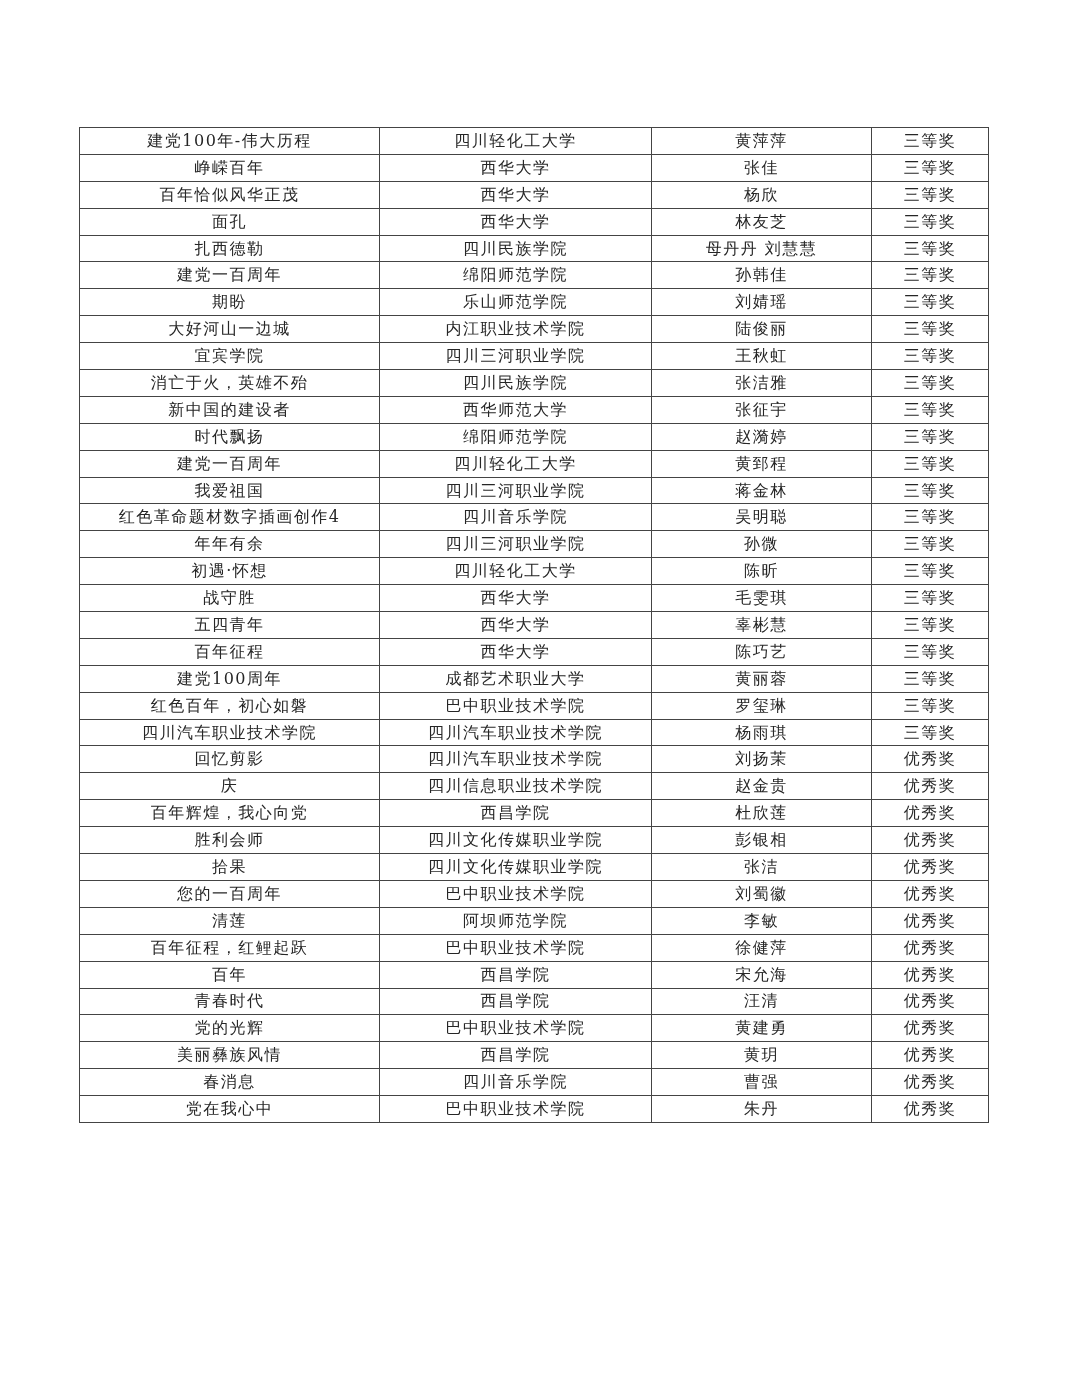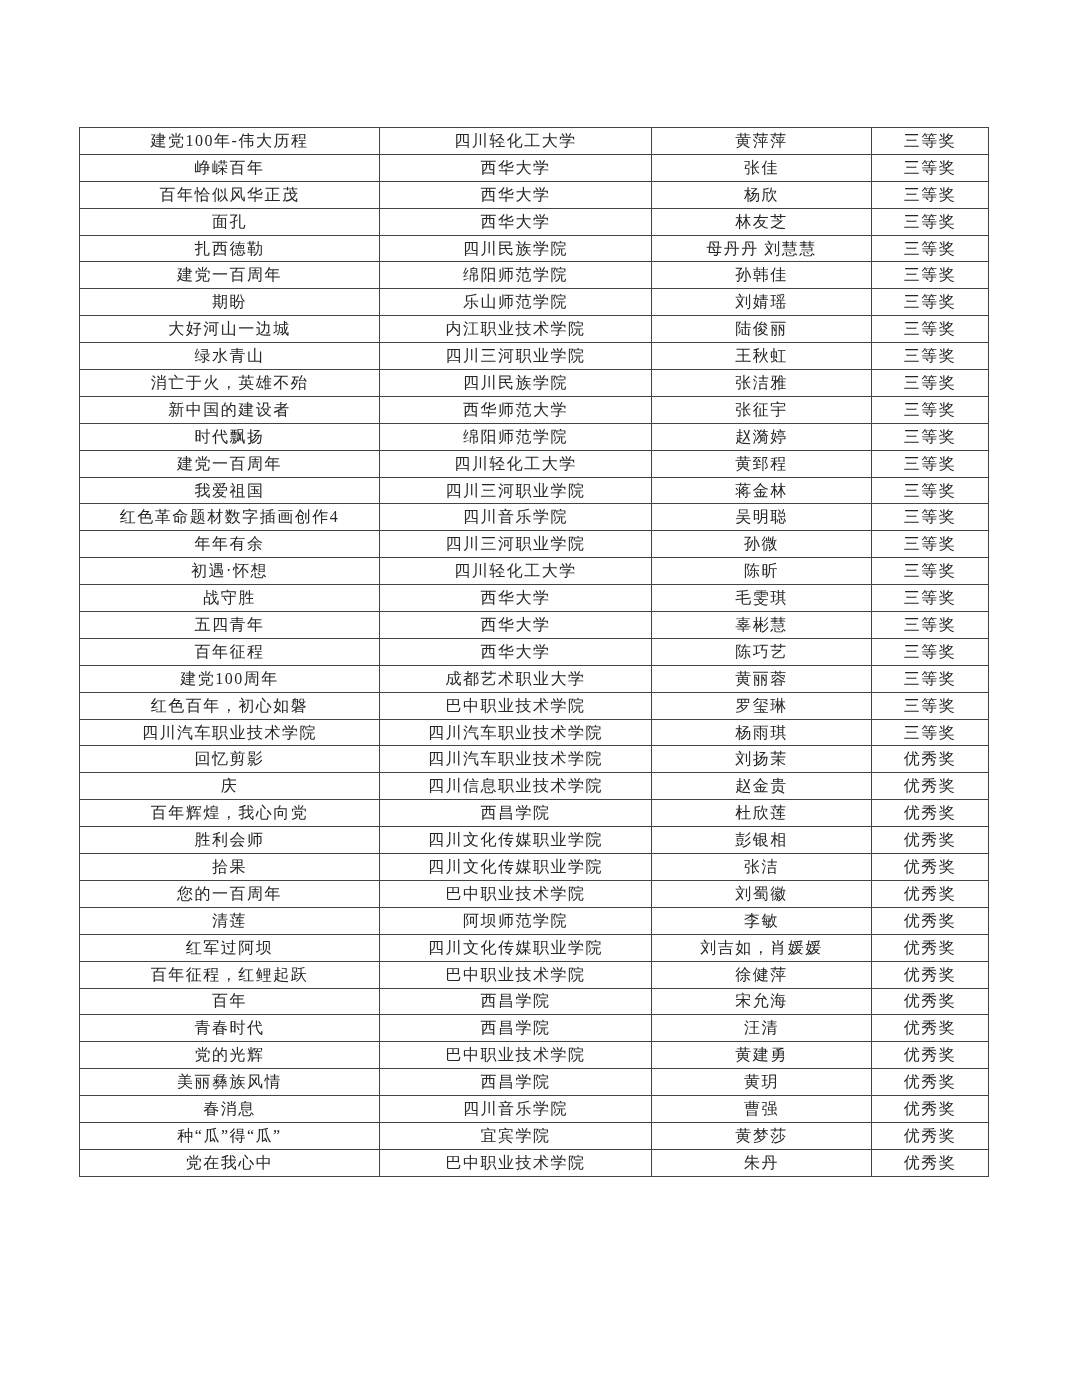--- a/index.html
+++ b/index.html
@@ -23,21 +23,20 @@
     background: #ffffff;
   }
   table.awards {
     position: absolute;
     left: 79px;
     top: 127px;
     width: 909px;
     border-collapse: collapse;
     table-layout: fixed;
     border: 1.5px solid #333333;
-    font-family: Liberation Serif, serif;
   }
   table.awards td {
     border: 1px solid #444444;
     height: 25.9px;
     padding: 0;
     text-align: center;
     vertical-align: middle;
     font-size: 16px;
     letter-spacing: 1.5px;
     line-height: 1;
@@ -104,21 +103,21 @@
           <td>刘婧瑶</td>
           <td>三等奖</td>
         </tr>
         <tr>
           <td>大好河山一边城</td>
           <td>内江职业技术学院</td>
           <td>陆俊丽</td>
           <td>三等奖</td>
         </tr>
         <tr>
-          <td>绿水青山</td>
+          <td>宜宾学院</td>
           <td>四川三河职业学院</td>
           <td>王秋虹</td>
           <td>三等奖</td>
         </tr>
         <tr>
           <td>消亡于火，英雄不殆</td>
           <td>四川民族学院</td>
           <td>张洁雅</td>
           <td>三等奖</td>
         </tr>
@@ -236,26 +235,20 @@
           <td>刘蜀徽</td>
           <td>优秀奖</td>
         </tr>
         <tr>
           <td>清莲</td>
           <td>阿坝师范学院</td>
           <td>李敏</td>
           <td>优秀奖</td>
         </tr>
         <tr>
-          <td>红军过阿坝</td>
-          <td>四川文化传媒职业学院</td>
-          <td>刘吉如，肖媛媛</td>
-          <td>优秀奖</td>
-        </tr>
-        <tr>
           <td>百年征程，红鲤起跃</td>
           <td>巴中职业技术学院</td>
           <td>徐健萍</td>
           <td>优秀奖</td>
         </tr>
         <tr>
           <td>百年</td>
           <td>西昌学院</td>
           <td>宋允海</td>
           <td>优秀奖</td>
@@ -275,26 +268,20 @@
         <tr>
           <td>美丽彝族风情</td>
           <td>西昌学院</td>
           <td>黄玥</td>
           <td>优秀奖</td>
         </tr>
         <tr>
           <td>春消息</td>
           <td>四川音乐学院</td>
           <td>曹强</td>
-          <td>优秀奖</td>
-        </tr>
-        <tr>
-          <td>种“瓜”得“瓜”</td>
-          <td>宜宾学院</td>
-          <td>黄梦莎</td>
           <td>优秀奖</td>
         </tr>
         <tr>
           <td>党在我心中</td>
           <td>巴中职业技术学院</td>
           <td>朱丹</td>
           <td>优秀奖</td>
         </tr>
       </tbody>
   </table>

